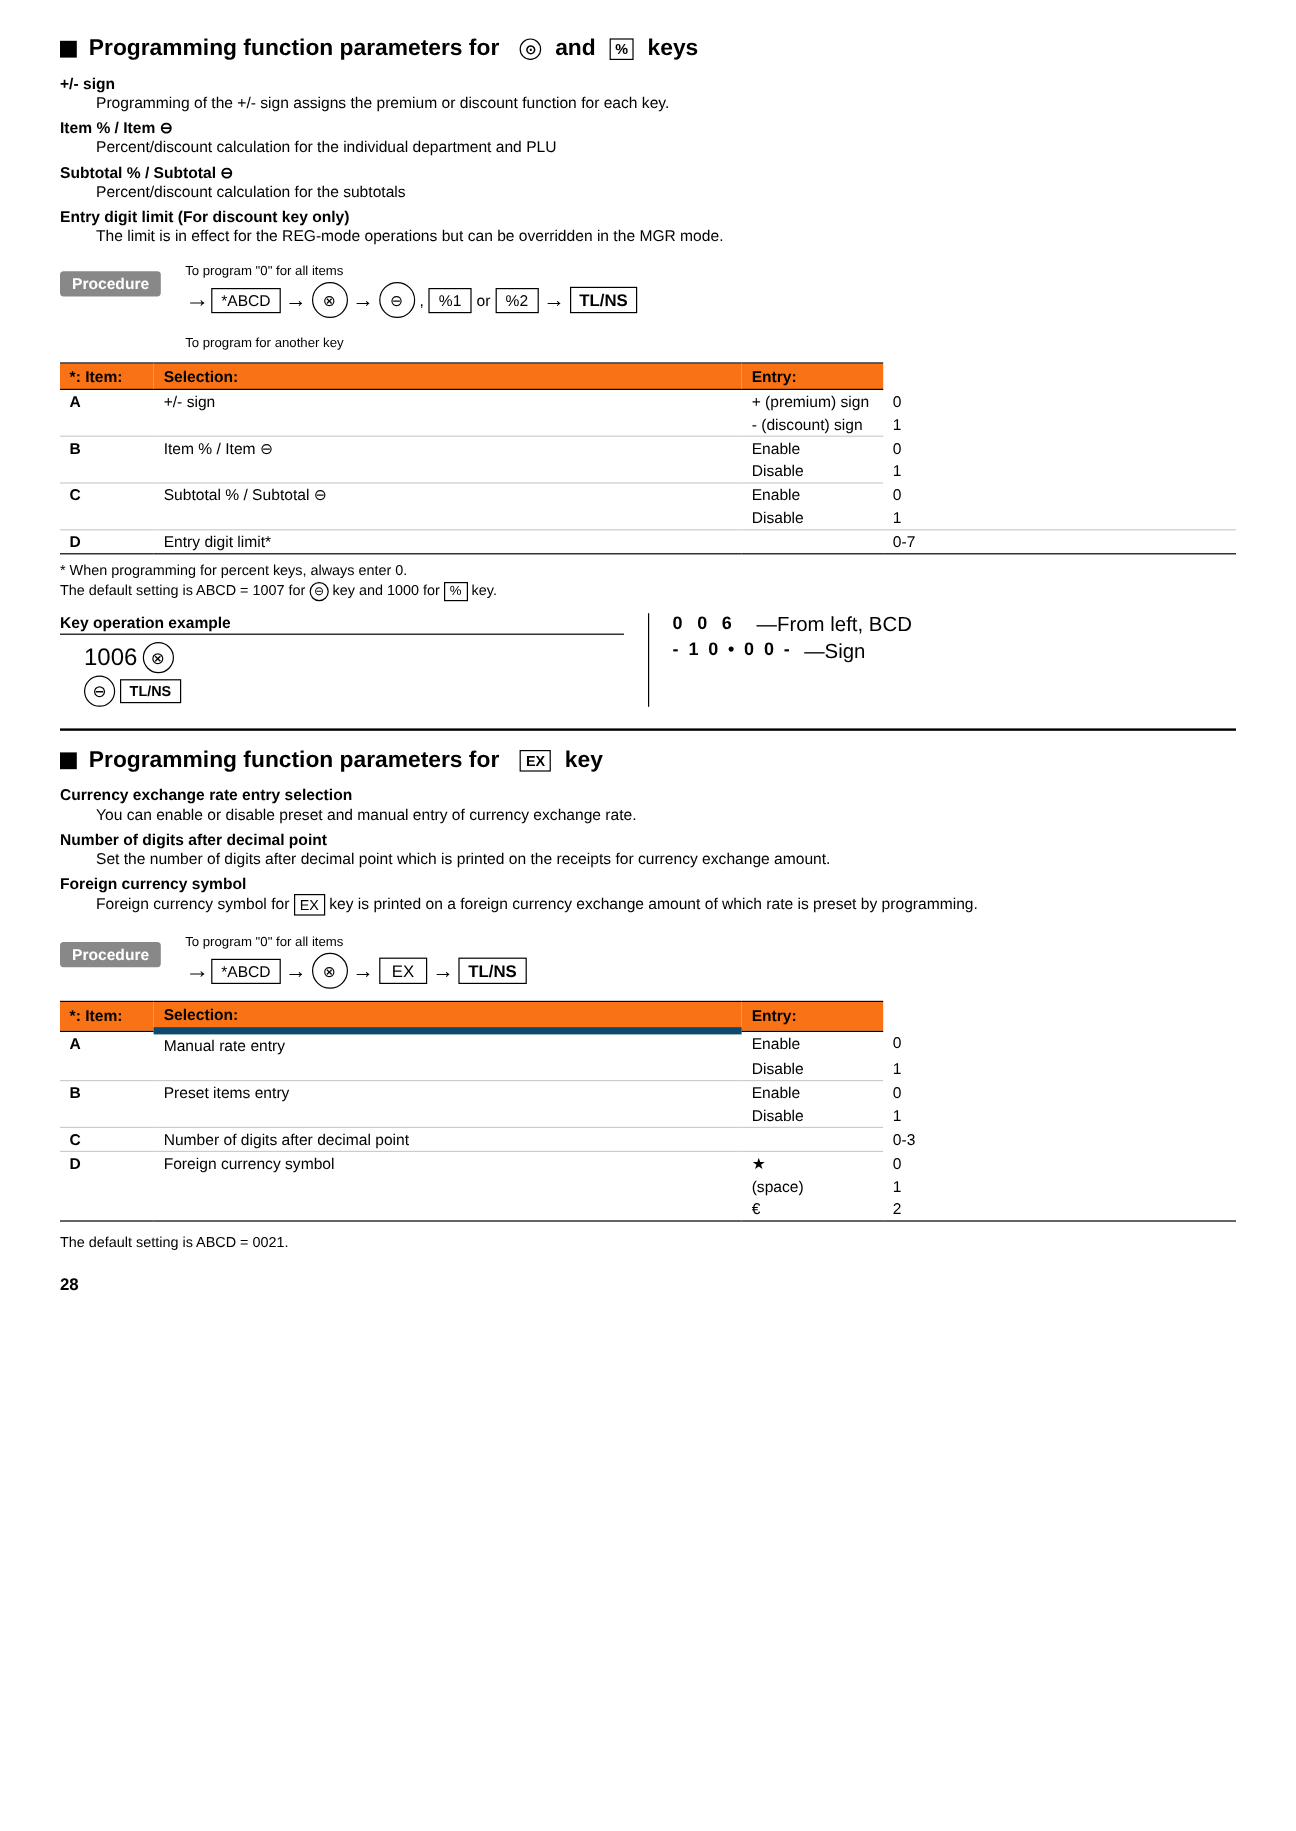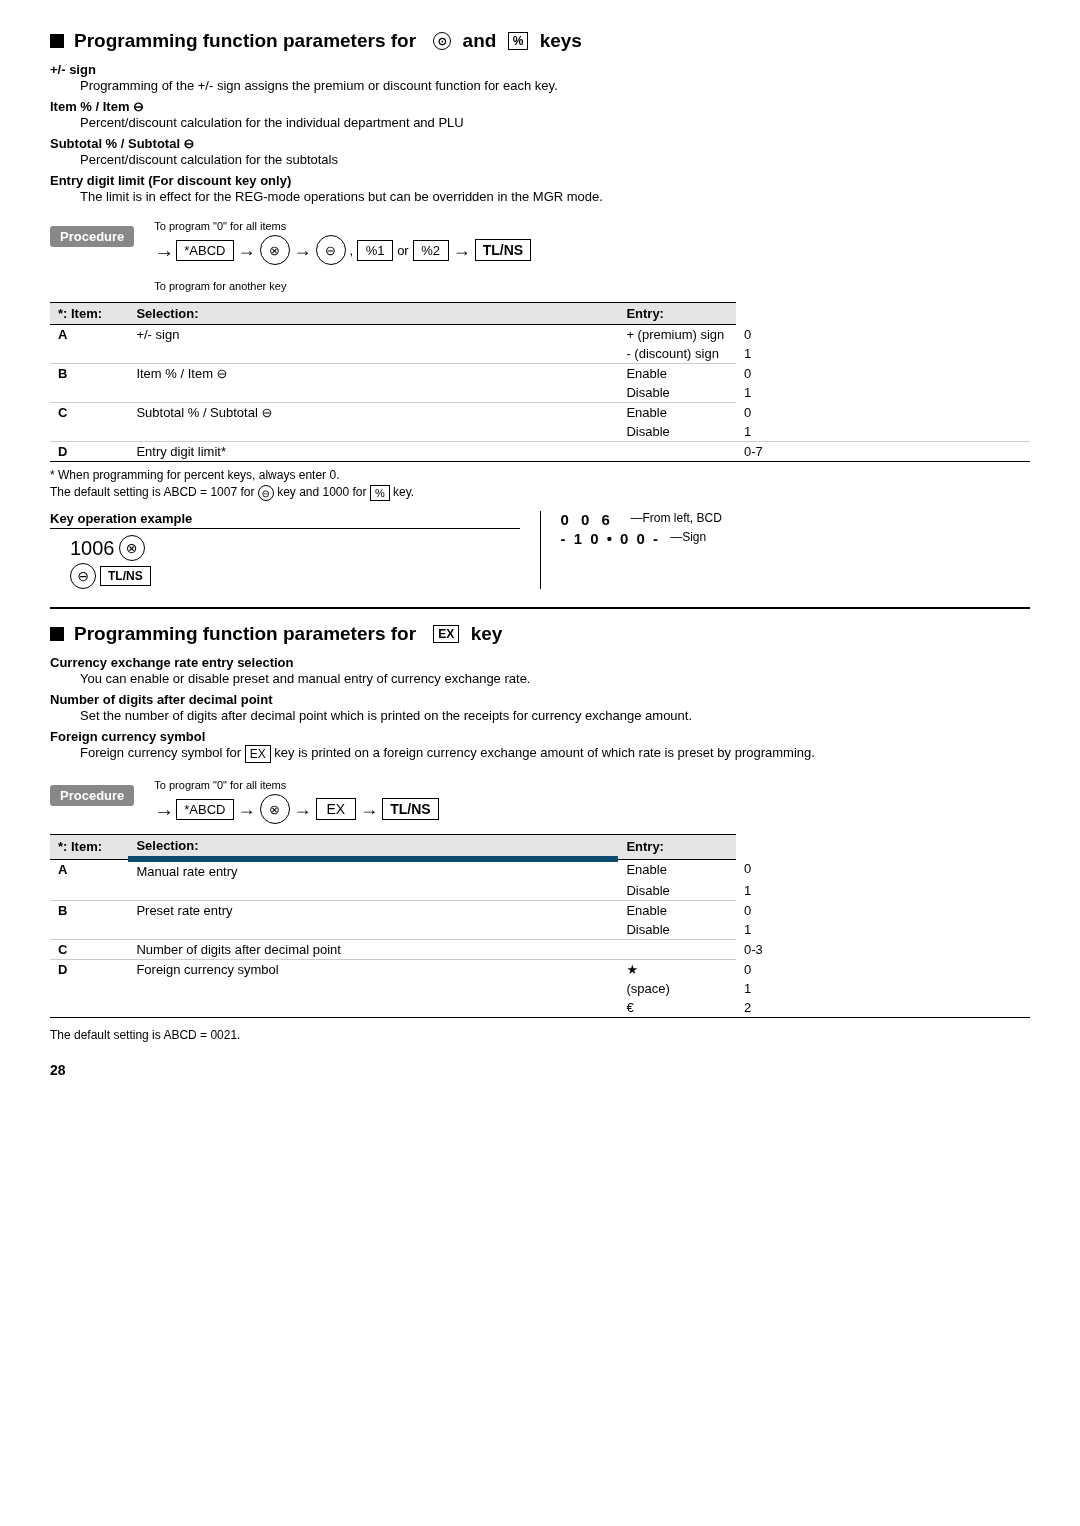--- a/index.html
+++ b/index.html
@@ -96,21 +96,21 @@
       border-collapse: collapse;
       margin: 8px 0 6px 0;
       font-size: 13px;
     }
     .param-table th {
       border-top: 1.5px solid #000;
       border-bottom: 1.5px solid #000;
       padding: 3px 8px;
       text-align: left;
       font-weight: bold;
-      background: #e5e5e5;
+      background: #f97316;
     }
     .param-table td {
       padding: 2px 8px;
       border: none;
       vertical-align: top;
     }
     .param-table .col-item { width: 8%; }
     .param-table .col-selection { width: 50%; }
     .param-table .col-entry { width: 12%; }
 
@@ -158,21 +158,21 @@
     .print-line {
       display: flex;
       align-items: flex-start;
       gap: 10px;
     }
     .print-value {
       font-weight: bold;
       font-size: 15px;
       min-width: 60px;
     }
-    .print-label { font-size: 12px; }
+    .print-label { font-size: 17px; }
     .section-divider {
       border: none;
       border-top: 2px solid #000;
       margin: 18px 0 14px 0;
     }
 
     
     .inline-key {
       border: 1px solid #000;
       padding: 1px 4px;
@@ -406,21 +406,21 @@
       <td>0</td>
     </tr>
     <tr>
       <td></td>
       <td>Disable</td>
       <td>1</td>
     </tr>
 
     <tr>
       <td rowspan="2" style="font-weight:bold; vertical-align:top; border-top:1px solid #ccc;">B</td>
-      <td style="border-top:1px solid #ccc;">Preset rate entry</td>
+      <td style="border-top:1px solid #ccc;">Preset items entry</td>
       <td style="border-top:1px solid #ccc;">Enable</td>
       <td>0</td>
     </tr>
     <tr>
       <td></td>
       <td>Disable</td>
       <td>1</td>
     </tr>
 
     <tr>

